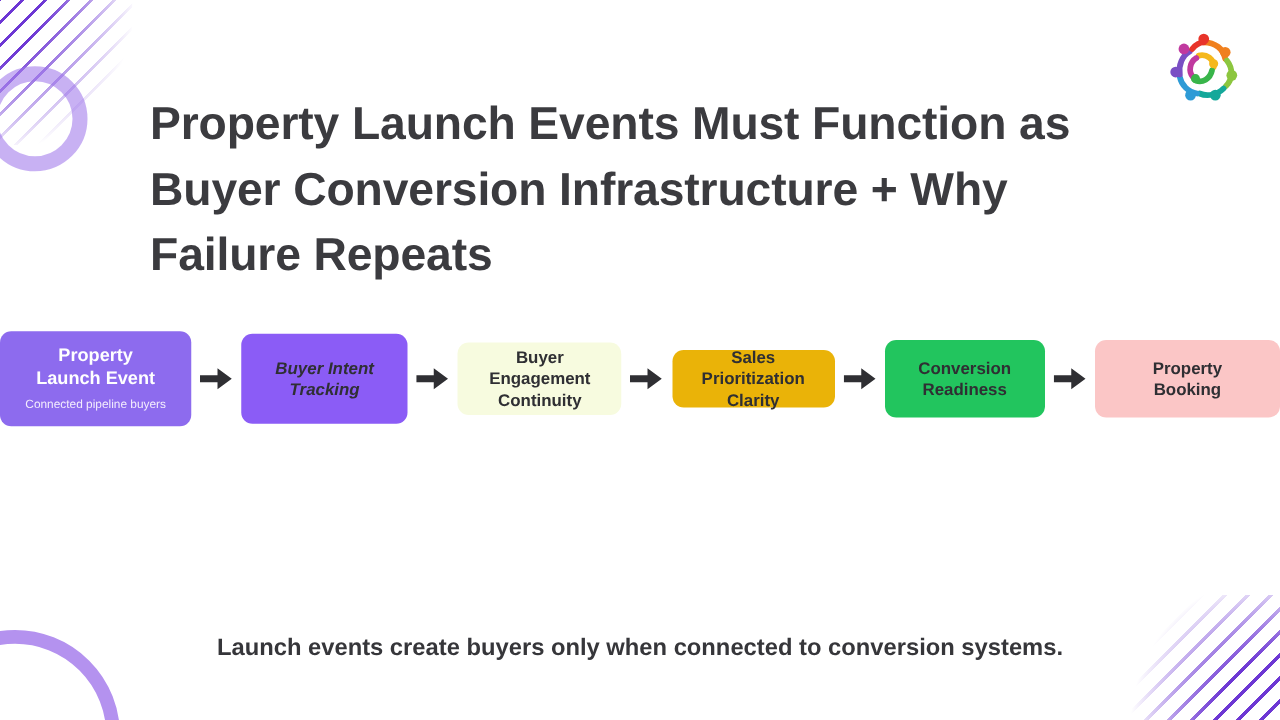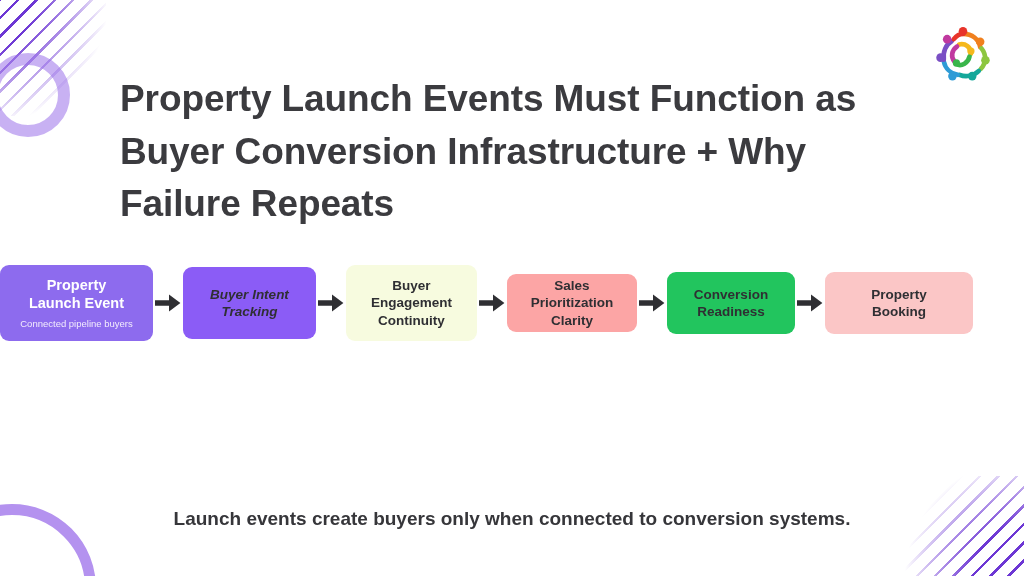--- a/index.html
+++ b/index.html
@@ -70,21 +70,21 @@
   }
 
   
   .flow {
     position: absolute;
     top: 258px; left: 0;
     width: 1024px;
     height: 90px;
     display: flex;
     align-items: center;
-    justify-content: flex-start;
+    justify-content: space-between;
   }
 
   .node {
     border-radius: 9px;
     display: flex;
     flex-direction: column;
     align-items: center;
     justify-content: center;
     text-align: center;
     padding: 6px 8px;
@@ -174,29 +174,29 @@
       </svg>
     </div>
     <div class="node" style="background: #8b5cf6; width: 133px; height: 72px; font-style: italic;">
       <div class="node-title" style="color: rgb(47, 47, 51);">Buyer Intent<br>Tracking</div>
     </div>
     <div class="arrow">
       <svg width="26" height="18" viewBox="0 0 26 18">
         <path d="M0 6.2 H14 V0.6 L25.4 9 L14 17.4 V11.8 H0 Z" fill="#2f2f33"></path>
       </svg>
     </div>
-    <div class="node" style="background: rgb(247, 251, 223); width: 131px; height: 76px;">
+    <div class="node" style="background: rgb(247, 251, 223); width: 131px; height: 58px;">
       <div class="node-title" style="color: rgb(47, 47, 51);">Buyer<br>Engagement<br>Continuity</div>
     </div>
     <div class="arrow">
       <svg width="26" height="18" viewBox="0 0 26 18">
         <path d="M0 6.2 H14 V0.6 L25.4 9 L14 17.4 V11.8 H0 Z" fill="#2f2f33"></path>
       </svg>
     </div>
-    <div class="node" style="background: #fca5a5; width: 130px; height: 58px;">
+    <div class="node" style="background: #eab308; width: 130px; height: 46px;">
       <div class="node-title" style="color: rgb(47, 47, 51);">Sales<br>Prioritization<br>Clarity</div>
     </div>
     <div class="arrow">
       <svg width="26" height="18" viewBox="0 0 26 18">
         <path d="M0 6.2 H14 V0.6 L25.4 9 L14 17.4 V11.8 H0 Z" fill="#2f2f33"></path>
       </svg>
     </div>
     <div class="node" style="background: #22c55e; width: 128px; height: 62px;">
       <div class="node-title" style="color: rgb(47, 47, 51);">Conversion<br>Readiness</div>
     </div>

